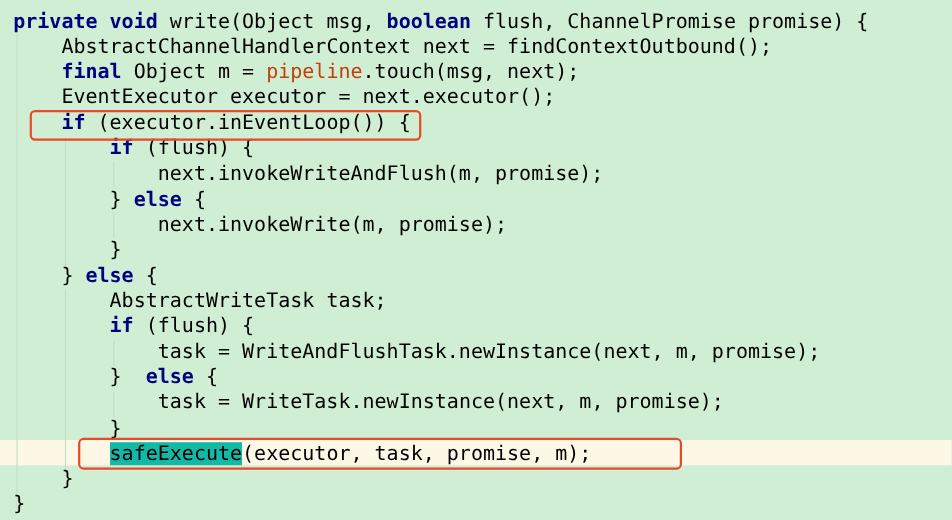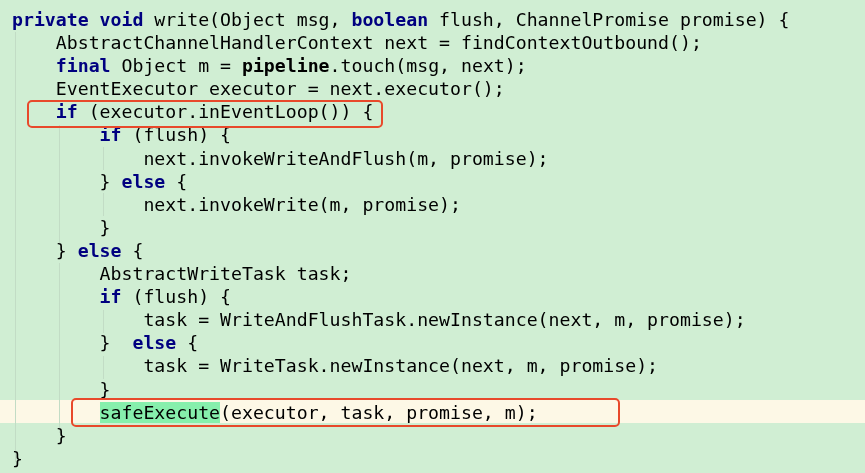--- a/index.html
+++ b/index.html
@@ -14,23 +14,23 @@
   }
   .code {
     position: absolute; left: 12px; top: 8px;
     margin: 0; padding: 0;
     font-size: 18.2px; line-height: 23.1px;
     color: #000000; white-space: pre;
     letter-spacing: 0px;
   }
   .line { position: relative; height: 23.1px; z-index: 2; }
   .kw { color: #000080; font-weight: bold; }
-  .field { color: #000000; font-weight: bold; }
+  .field { color: #c2410c; font-weight: normal; }
   .static-call { }
-  .usage-hl { background: #86efac; }
+  .usage-hl { background: #14b8a6; }
   .current-line {
     position: absolute; left: 0; width: 865px; top: 400px; height: 23px;
     background: #fdf8e6; z-index: 0;
   }
   .guide {
     position: absolute; width: 1px; background: #c2dcc5; z-index: 1;
   }
   .callout {
     position: absolute; border: 2px solid #e8492b; border-radius: 5px;
     z-index: 3; box-sizing: border-box;

